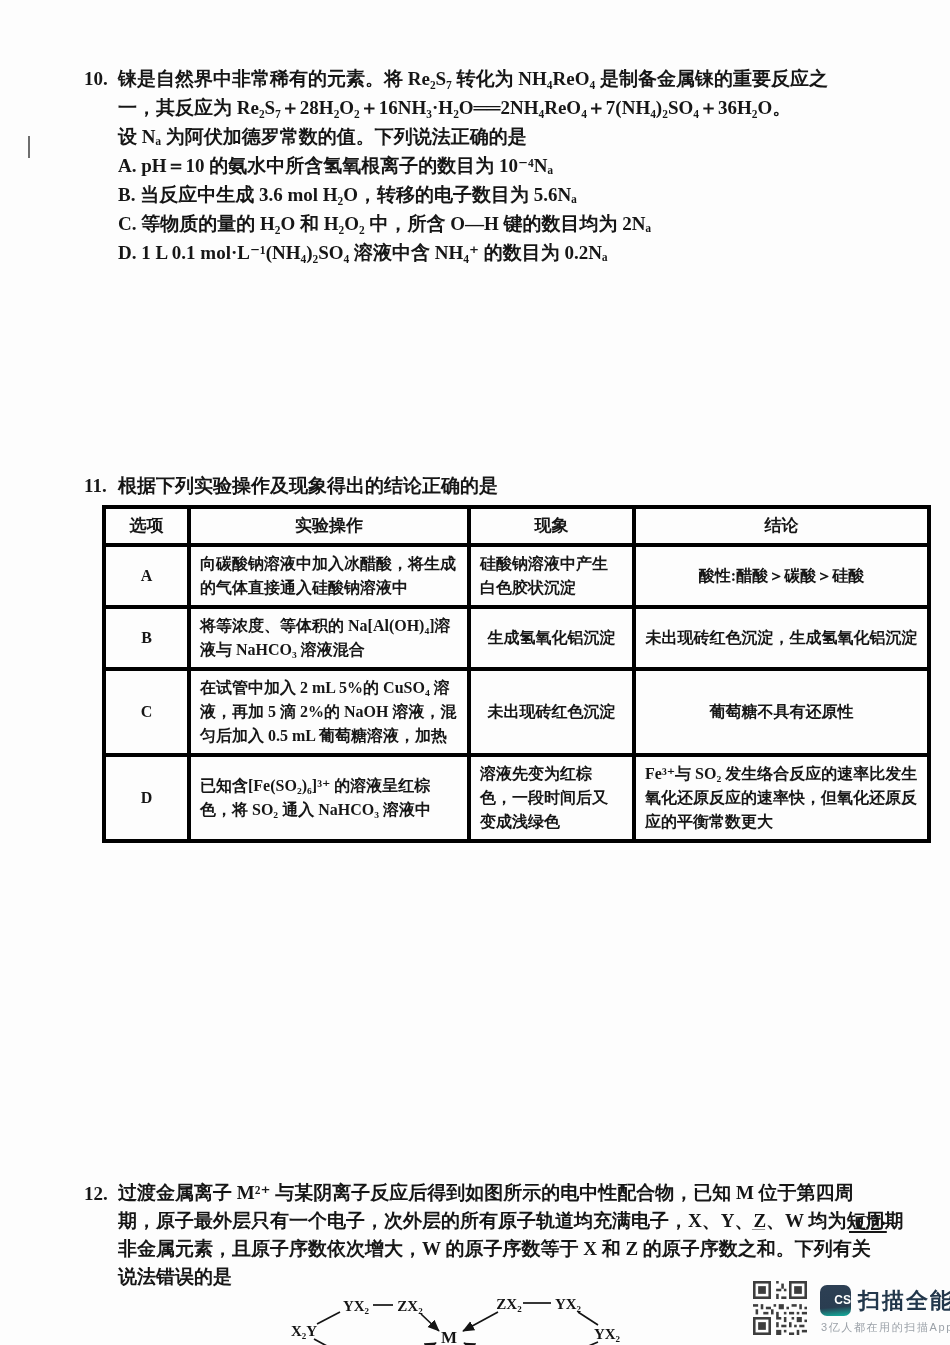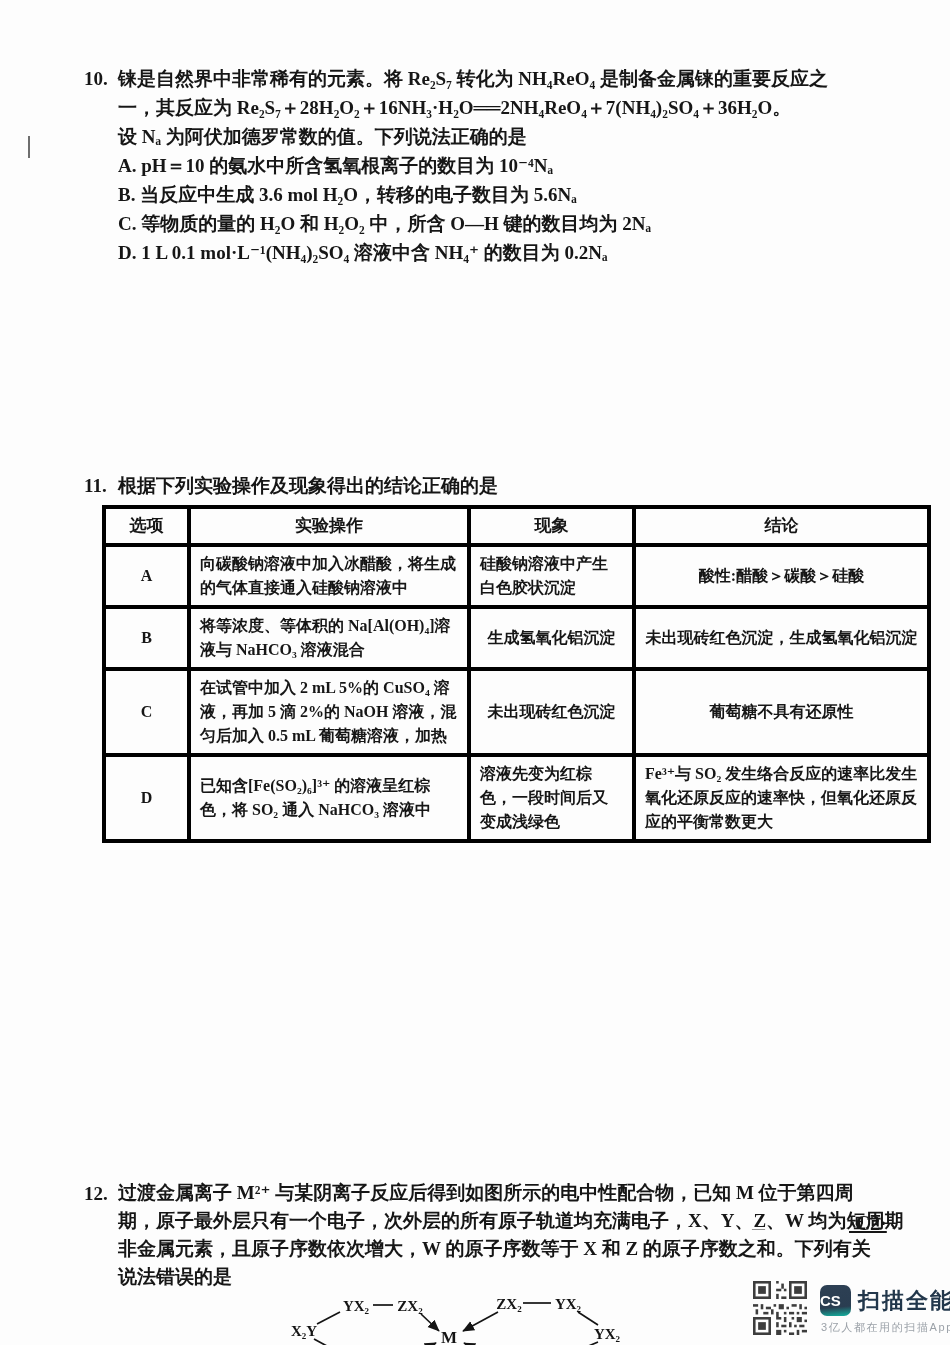--- a/index.html
+++ b/index.html
@@ -43,21 +43,21 @@
   .footer-center{display:block;text-align:center;font-size:17px;font-weight:700;letter-spacing:1px;}
   .footer-dash{position:absolute;left:752px;top:8px;font-size:13px;color:#555;}
   .footer-right{position:absolute;left:849px;top:0;font-size:20px;font-weight:700;text-decoration:underline;}
   
   .wm{position:absolute;top:1278px;left:750px;width:200px;height:60px;}
   .wm-qr{position:absolute;left:3px;top:3px;}
   .wm-badge{
     position:absolute;left:70px;top:7px;width:31px;height:31px;border-radius:7px;
     background:linear-gradient(175deg,#2d4054 0%,#2a3d51 70%,#12b3a0 100%);
     color:#fff;font-family:"Liberation Sans","DejaVu Sans",sans-serif;
-    font-weight:700;font-size:15px;line-height:31px;text-align:left;
+    font-weight:700;font-size:12px;line-height:31px;text-align:right;
   }
   .wm-brand{
     position:absolute;left:108px;top:8px;
     font-family:"Liberation Sans","DejaVu Sans",sans-serif;
     font-size:22px;font-weight:700;color:#22374b;letter-spacing:2px;white-space:nowrap;
   }
   .wm-sub{
     position:absolute;left:71px;top:42px;
     font-family:"Liberation Sans","DejaVu Sans",sans-serif;
     font-size:11px;color:#9ba1a8;letter-spacing:1.6px;white-space:nowrap;

